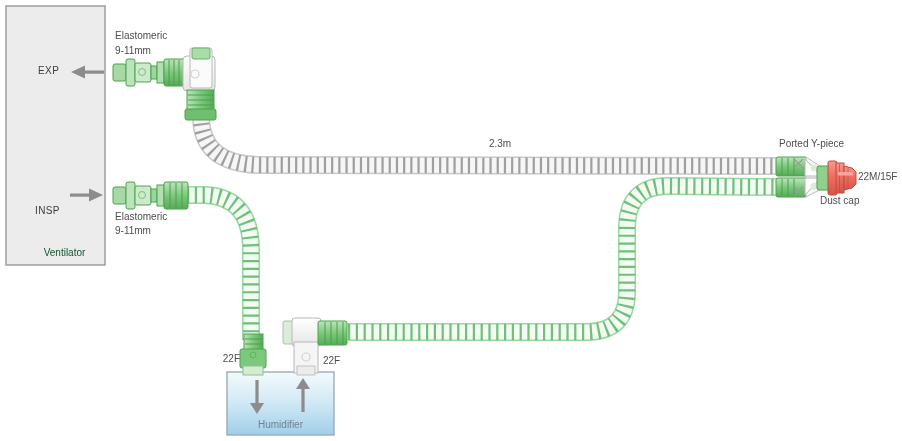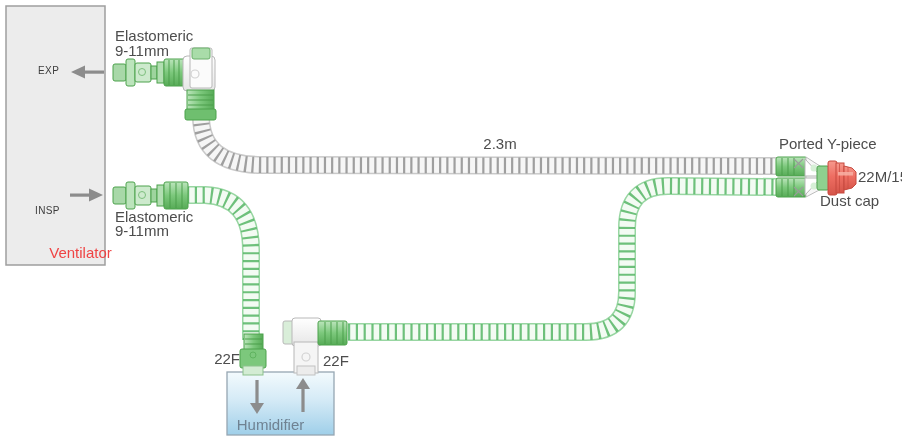--- a/index.html
+++ b/index.html
@@ -1,21 +1,21 @@
 <!DOCTYPE html>
 <html><head>
 <meta charset="utf-8">
 <style>
   html,body{margin:0;padding:0;background:#fff;}
   .stage{
     position:relative;width:902px;height:441px;background:#ffffff;overflow:hidden;
     font-family:"Liberation Sans",sans-serif;
   }
   .stage svg{position:absolute;left:0;top:0;}
-  .label{position:absolute;color:#4d4d4d;font-size:15px;line-height:14px;white-space:nowrap;}
+  .label{position:absolute;color:#4d4d4d;font-size:10px;line-height:14px;white-space:nowrap;}
   .port-label{font-size:10px;color:#3c3c3c;letter-spacing:.4px;}
   .center{text-align:center;}
   .right{text-align:right;}
   .humid-label{color:#6f8292;}
   
   .tubeGrayOuter{fill:none;stroke:#c9c9c9;stroke-width:18;}
   .tubeGrayBody{fill:none;stroke:#f6f6f6;stroke-width:15;}
   .tubeGrayRings{fill:none;stroke:#8f8f8f;stroke-width:16;stroke-dasharray:2.2 5;opacity:.85;}
   .tubeGreenOuter{fill:none;stroke:#98d6a2;stroke-width:18;}
   .tubeGreenBody{fill:none;stroke:#f3fbf3;stroke-width:15;}
@@ -190,31 +190,31 @@
       <rect class="redp" x="836" y="163" width="8" height="30" fill="url(#redCap)"></rect>
       <line x1="839.5" y1="164" x2="839.5" y2="192" stroke="#c6493e" stroke-width="1" opacity=".7"></line>
       <polygon class="redp" points="844,166 852,168 856,172 856,184 852,188 844,190" fill="url(#redCap)"></polygon>
       <line x1="848" y1="167" x2="848" y2="189" stroke="#c6493e" stroke-width="1" opacity=".6"></line>
       <rect x="838" y="172" width="15" height="3.5" fill="#f8b0a5" opacity=".85"></rect>
     </g>
   </svg>
 
   <div class="label port-label" style="left:38px;top:64px;">EXP</div>
   <div class="label port-label" style="left:35px;top:204px;">INSP</div>
-  <div class="label center" style="left:22px;top:246px;width:117px;color:#ef4444;">Ventilator</div>
+  <div class="label center" style="left:6px;top:246px;width:117px;color:#14532d;">Ventilator</div>
 
   <div class="label" style="left:115px;top:29px;">Elastomeric</div>
   <div class="label" style="left:115px;top:44px;">9-11mm</div>
 
   <div class="label" style="left:115px;top:210px;">Elastomeric</div>
   <div class="label" style="left:115px;top:224px;">9-11mm</div>
 
   <div class="label center" style="left:455px;top:137px;width:90px;">2.3m</div>
 
   <div class="label" style="left:779px;top:137px;">Ported Y-piece</div>
   <div class="label" style="left:858px;top:170px;">22M/15F</div>
   <div class="label" style="left:820px;top:194px;">Dust cap</div>
 
   <div class="label right" style="left:212px;top:352px;width:28px;">22F</div>
   <div class="label" style="left:323px;top:354px;">22F</div>
-  <div class="label center humid-label" style="left:217px;top:418px;width:107px;">Humidifier</div>
+  <div class="label center humid-label" style="left:227px;top:418px;width:107px;">Humidifier</div>
 
 </div>
 
 </body></html>

